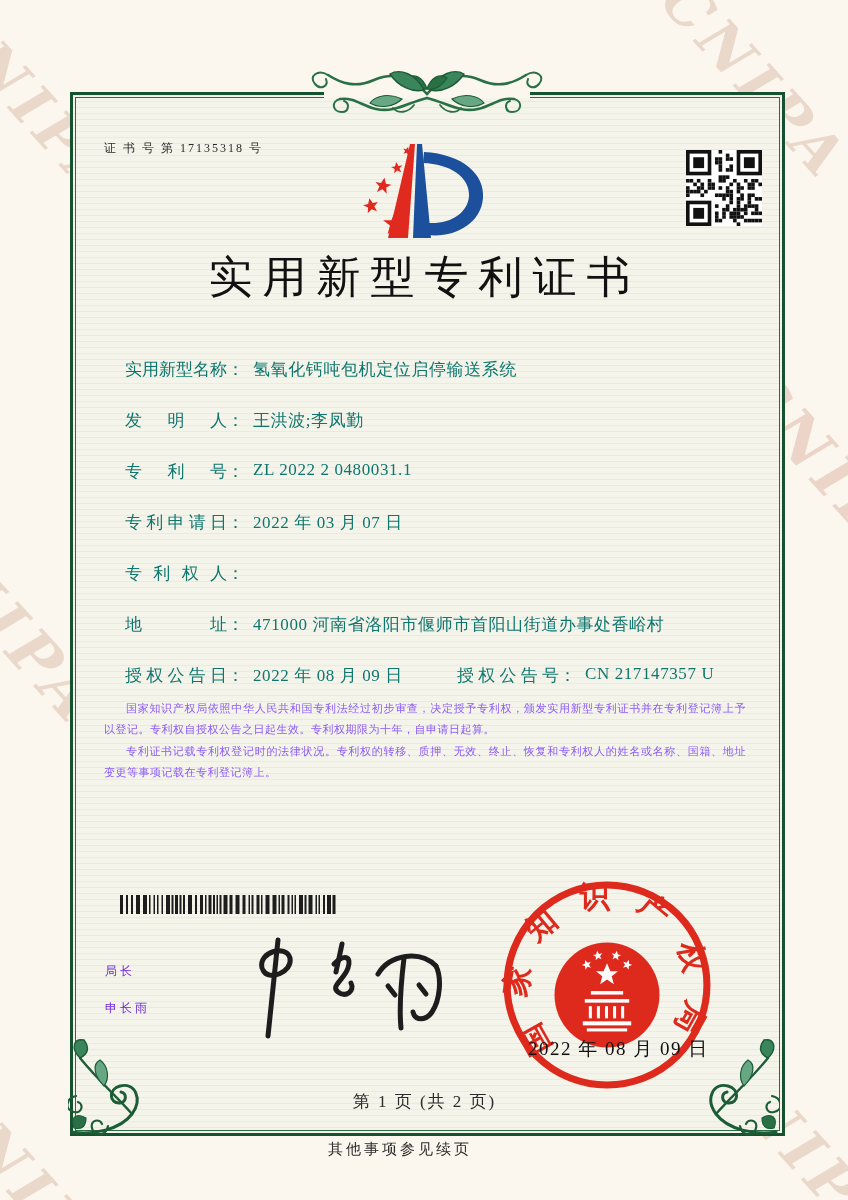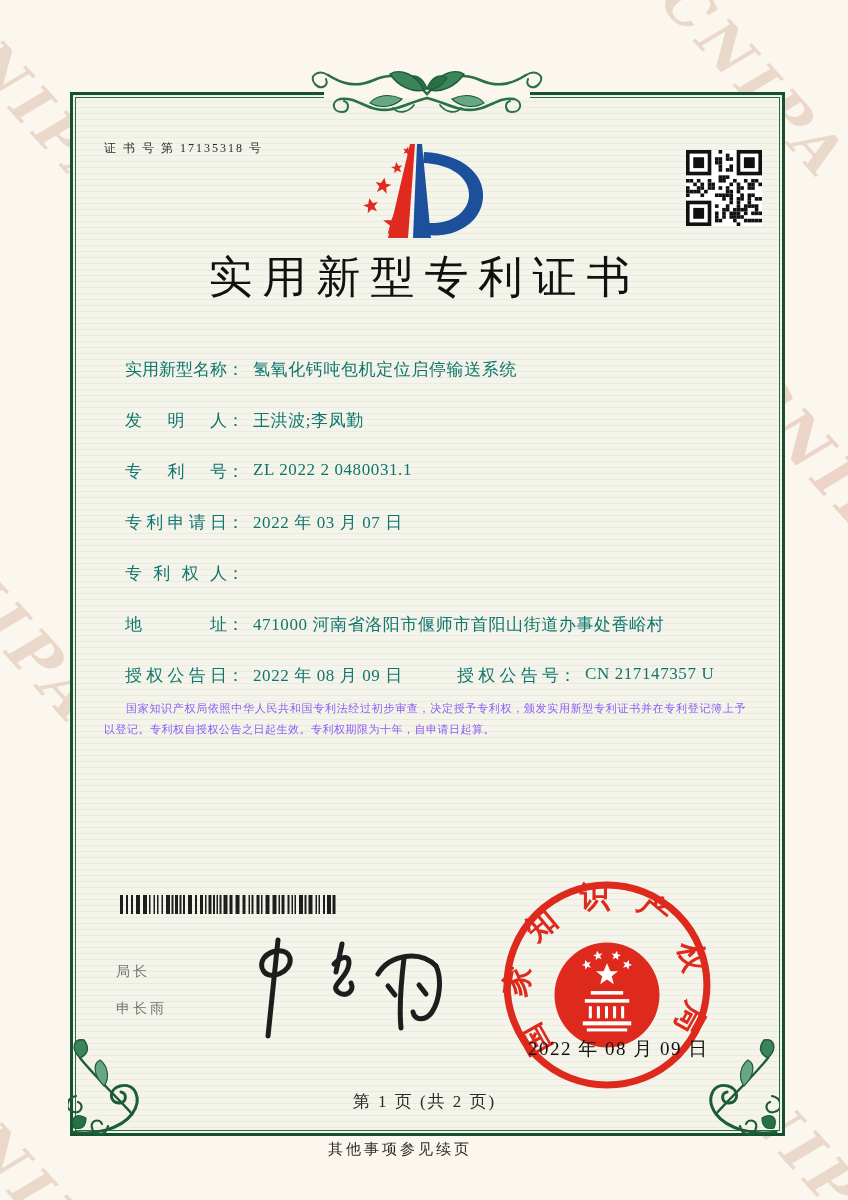--- a/index.html
+++ b/index.html
@@ -47,21 +47,21 @@
   }
   .f-colon{margin-right:9px;}
   .f-value{letter-spacing:0.6px;}
   .grant2{position:absolute;left:332px;top:0;display:flex;}
   .paras{
     left:104px;top:698px;width:642px;
     font-size:11px;line-height:1.95;letter-spacing:0.5px;
     text-align:justify;color:#8b5cf6;
   }
   .paras p{margin:0;text-indent:2em;}
-  .signer{left:116px;font-size:14px;letter-spacing:3px;color:#737373;}
+  .signer{left:105px;font-size:12px;letter-spacing:3px;color:#6d28d9;}
   .pageno{left:70px;top:1090px;width:709px;text-align:center;font-size:17px;letter-spacing:2px;}
   .footnote{left:0;top:1140px;width:800px;text-align:center;font-size:15px;letter-spacing:3px;z-index:3;}
   .sealdate{
     left:528px;top:1036px;font-size:19px;letter-spacing:1.5px;
     color:#101010;z-index:5;font-weight:500;
   }
   svg{display:block;}
 </style>
 </head>
 <body>
@@ -297,20 +297,21 @@
     <span class="grant2">
       <span class="f-label">授权公告号</span>
         <span class="f-colon">：</span>
       <span class="f-value">CN 217147357 U</span>
     </span>
   </div>
 </div>
 
 <div class="content paras">
   <p>国家知识产权局依照中华人民共和国专利法经过初步审查，决定授予专利权，颁发实用新型专利证书并在专利登记簿上予以登记。专利权自授权公告之日起生效。专利权期限为十年，自申请日起算。</p>
+  <p>专利证书记载专利权登记时的法律状况。专利权的转移、质押、无效、终止、恢复和专利权人的姓名或名称、国籍、地址变更等事项记载在专利登记簿上。</p>
 </div>
 
 <div class="content" style="left:120px;top:895px;">
 <svg id="bc-svg" width="218" height="19" viewBox="0 0 218 19">
       <rect x="0" y="0" width="3" height="19" fill="#1d1d1d"></rect>
       <rect x="6" y="0" width="2" height="19" fill="#1d1d1d"></rect>
       <rect x="11" y="0" width="2" height="19" fill="#1d1d1d"></rect>
       <rect x="16" y="0" width="4" height="19" fill="#1d1d1d"></rect>
       <rect x="23" y="0" width="4" height="19" fill="#1d1d1d"></rect>
       <rect x="29" y="0" width="1.5" height="19" fill="#1d1d1d"></rect>

